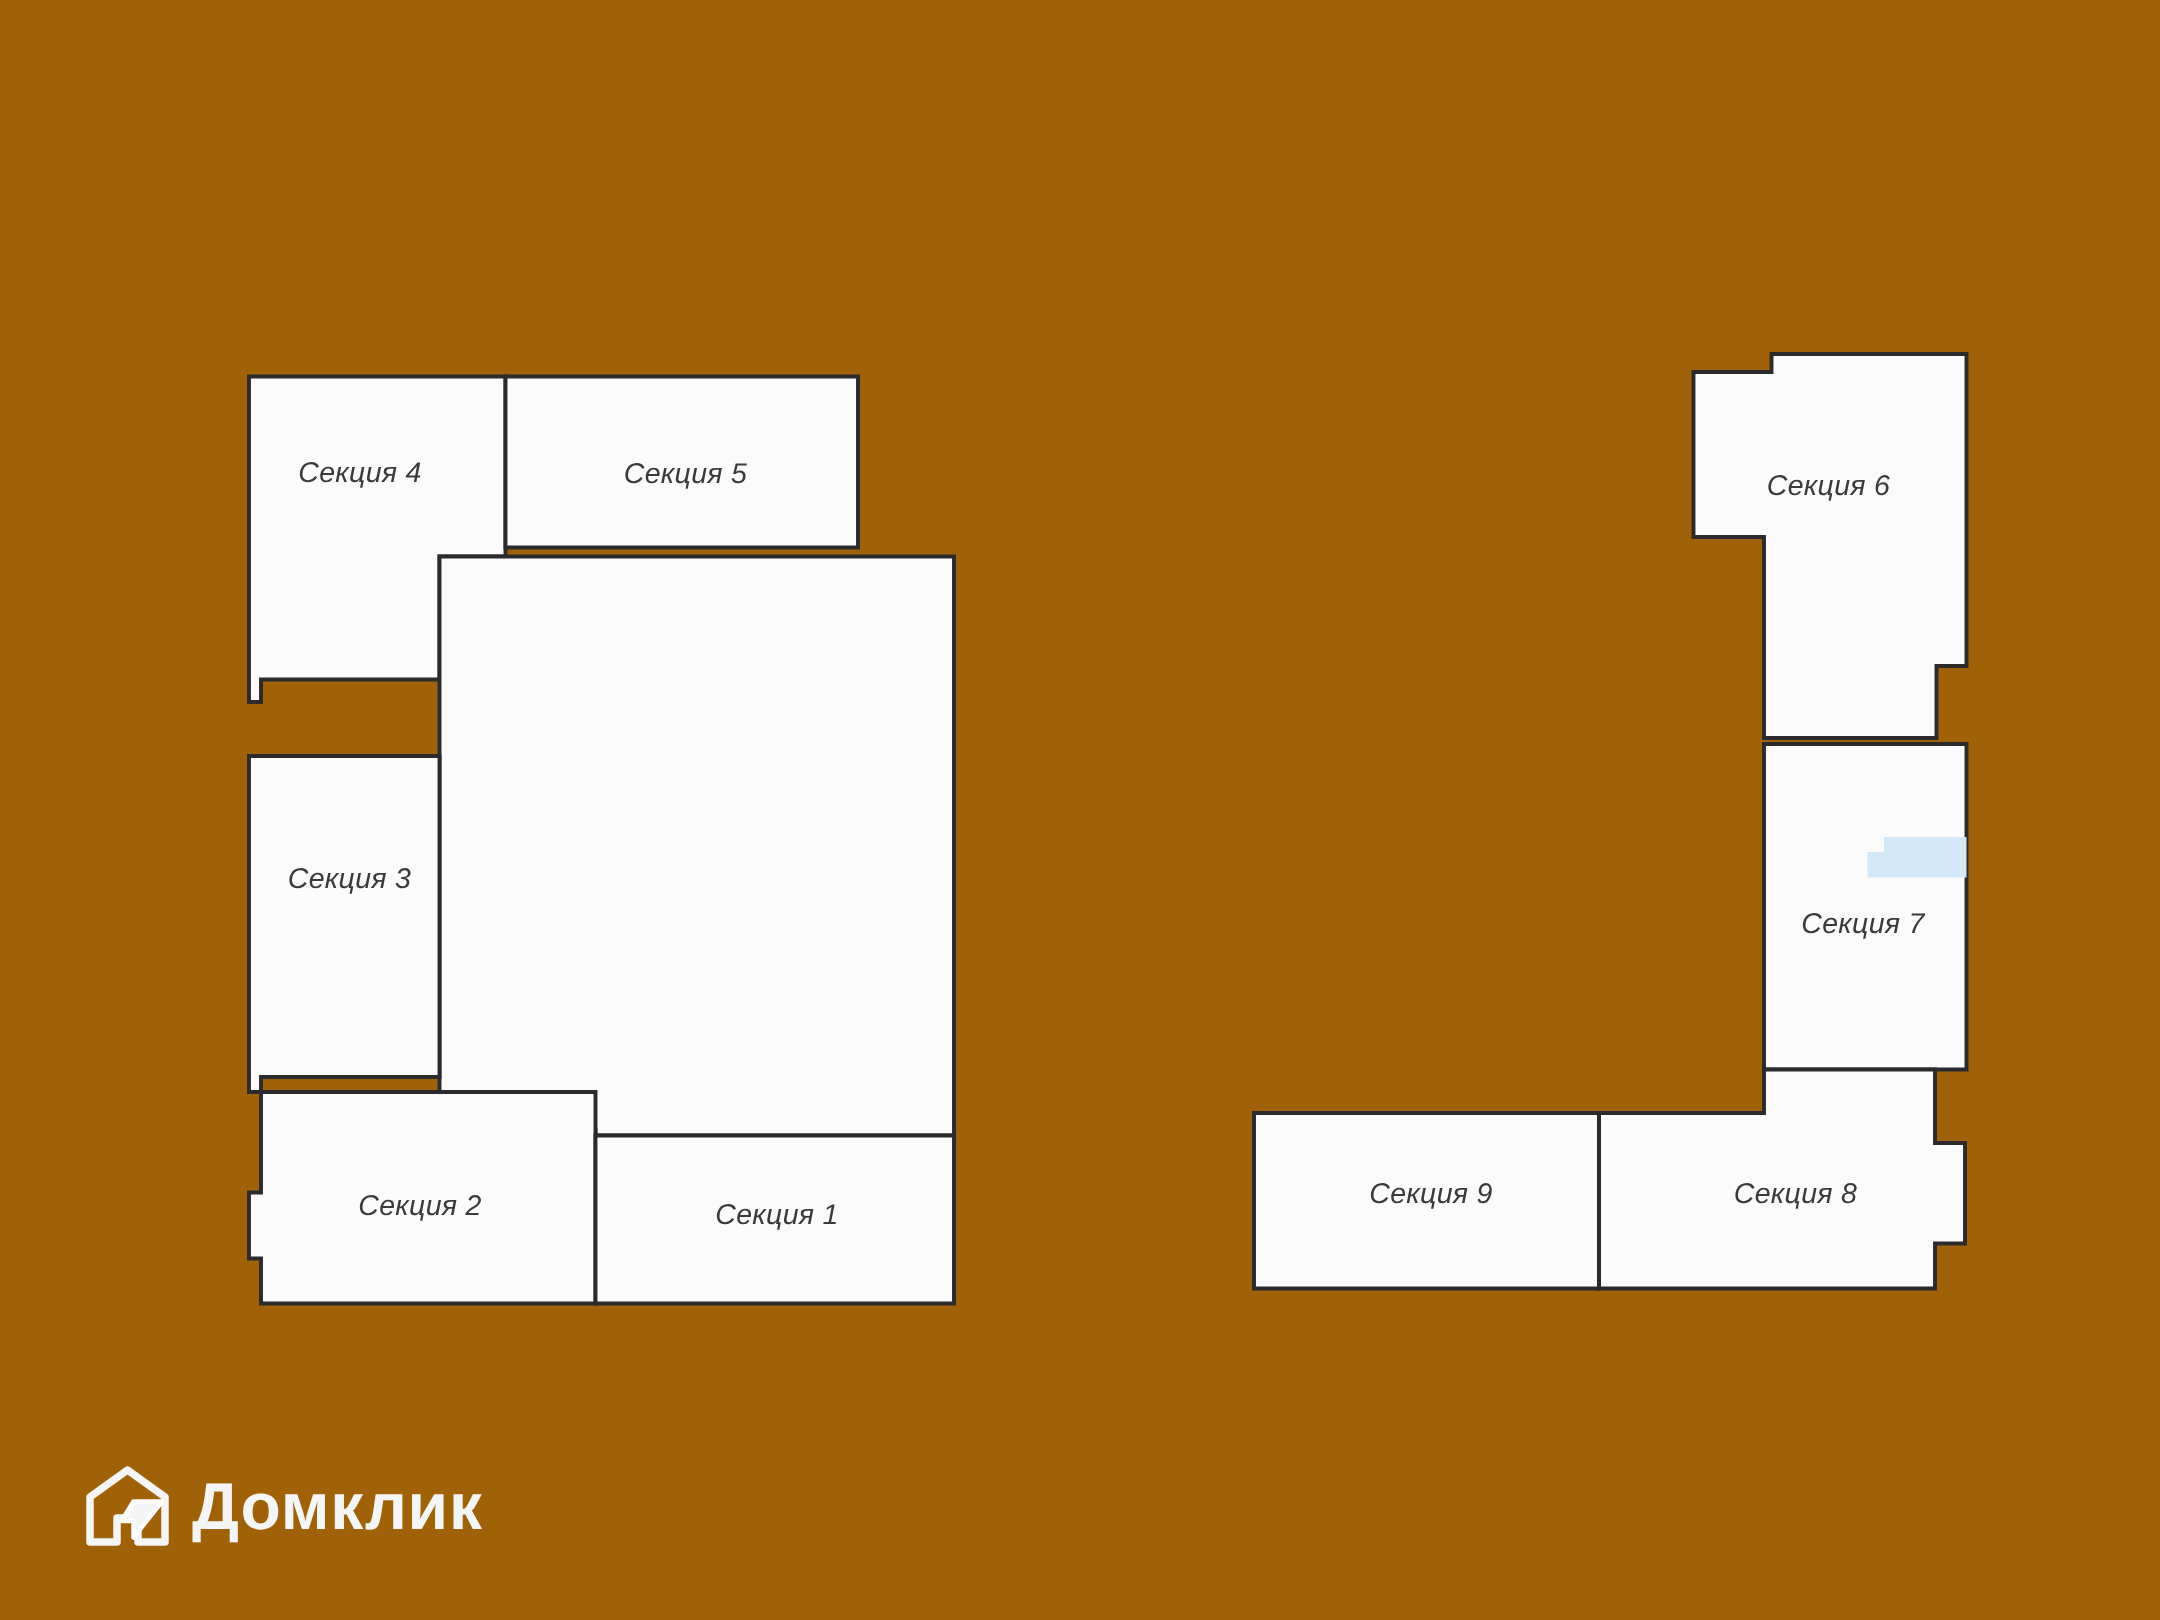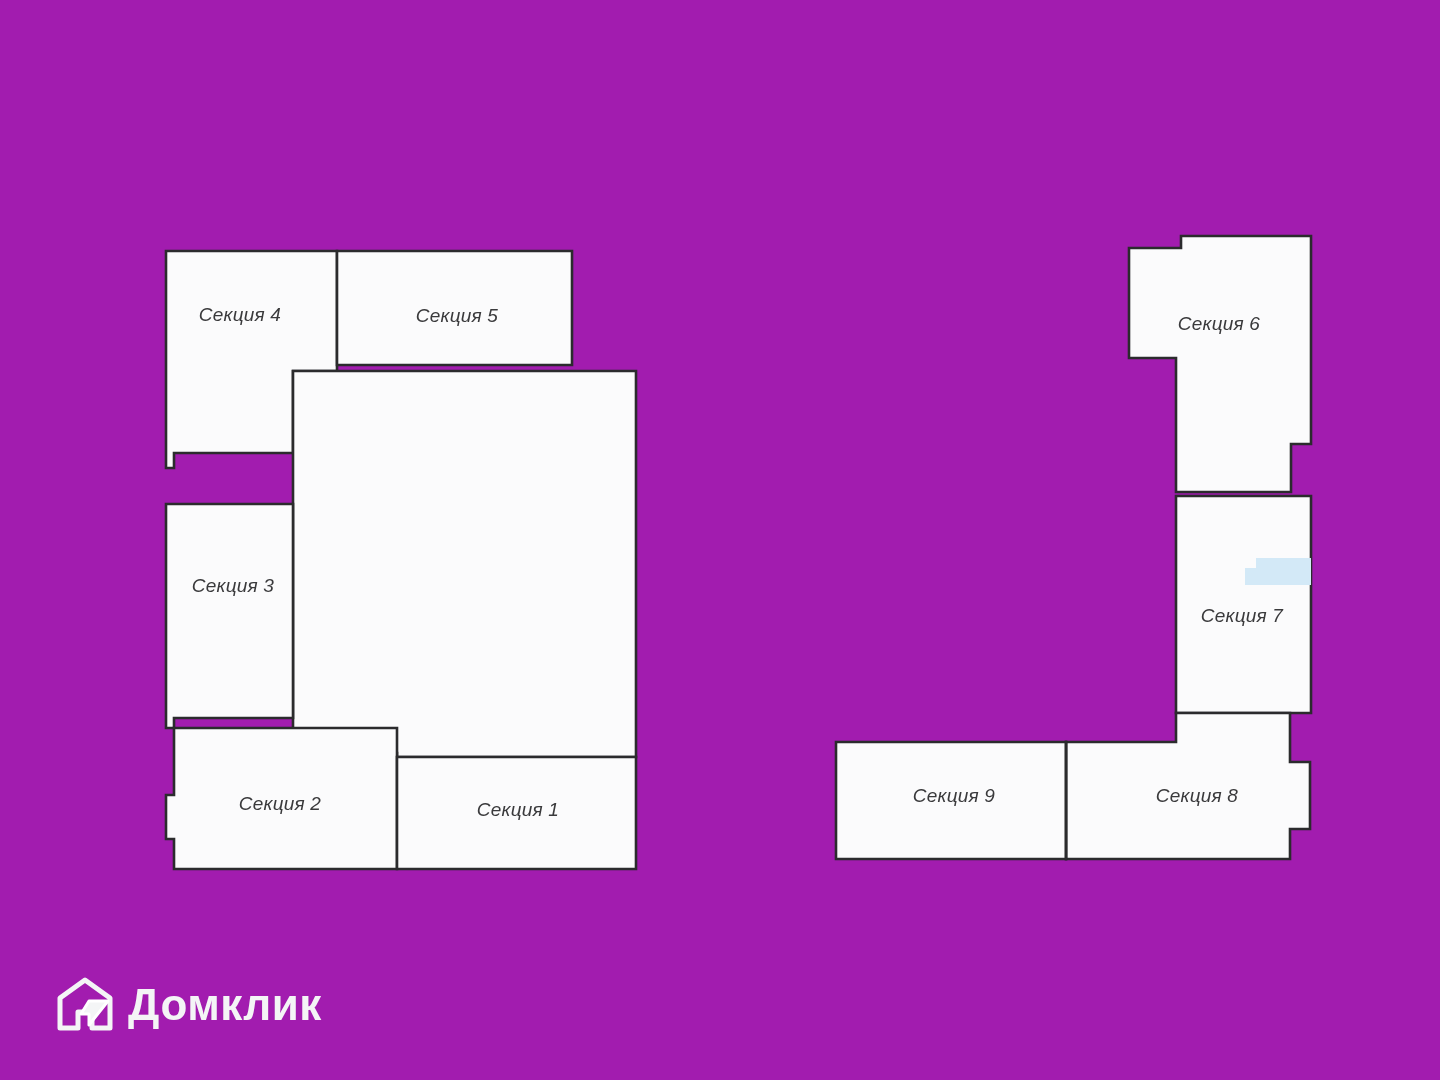--- a/index.html
+++ b/index.html
@@ -9,21 +9,21 @@
     background: #ffffff;
     width: 1440px;
     height: 1080px;
     overflow: hidden;
     font-family: "Liberation Sans", "DejaVu Sans", sans-serif;
   }
   #plan-root {
     position: relative;
     width: 1440px;
     height: 1080px;
-    background: #a21caf;
+    background: #a16207;
     text-align: right;
   }
   #plan-svg {
     position: absolute;
     top: 0;
     left: 0;
     width: 1440px;
     height: 1080px;
     display: block;
   }

